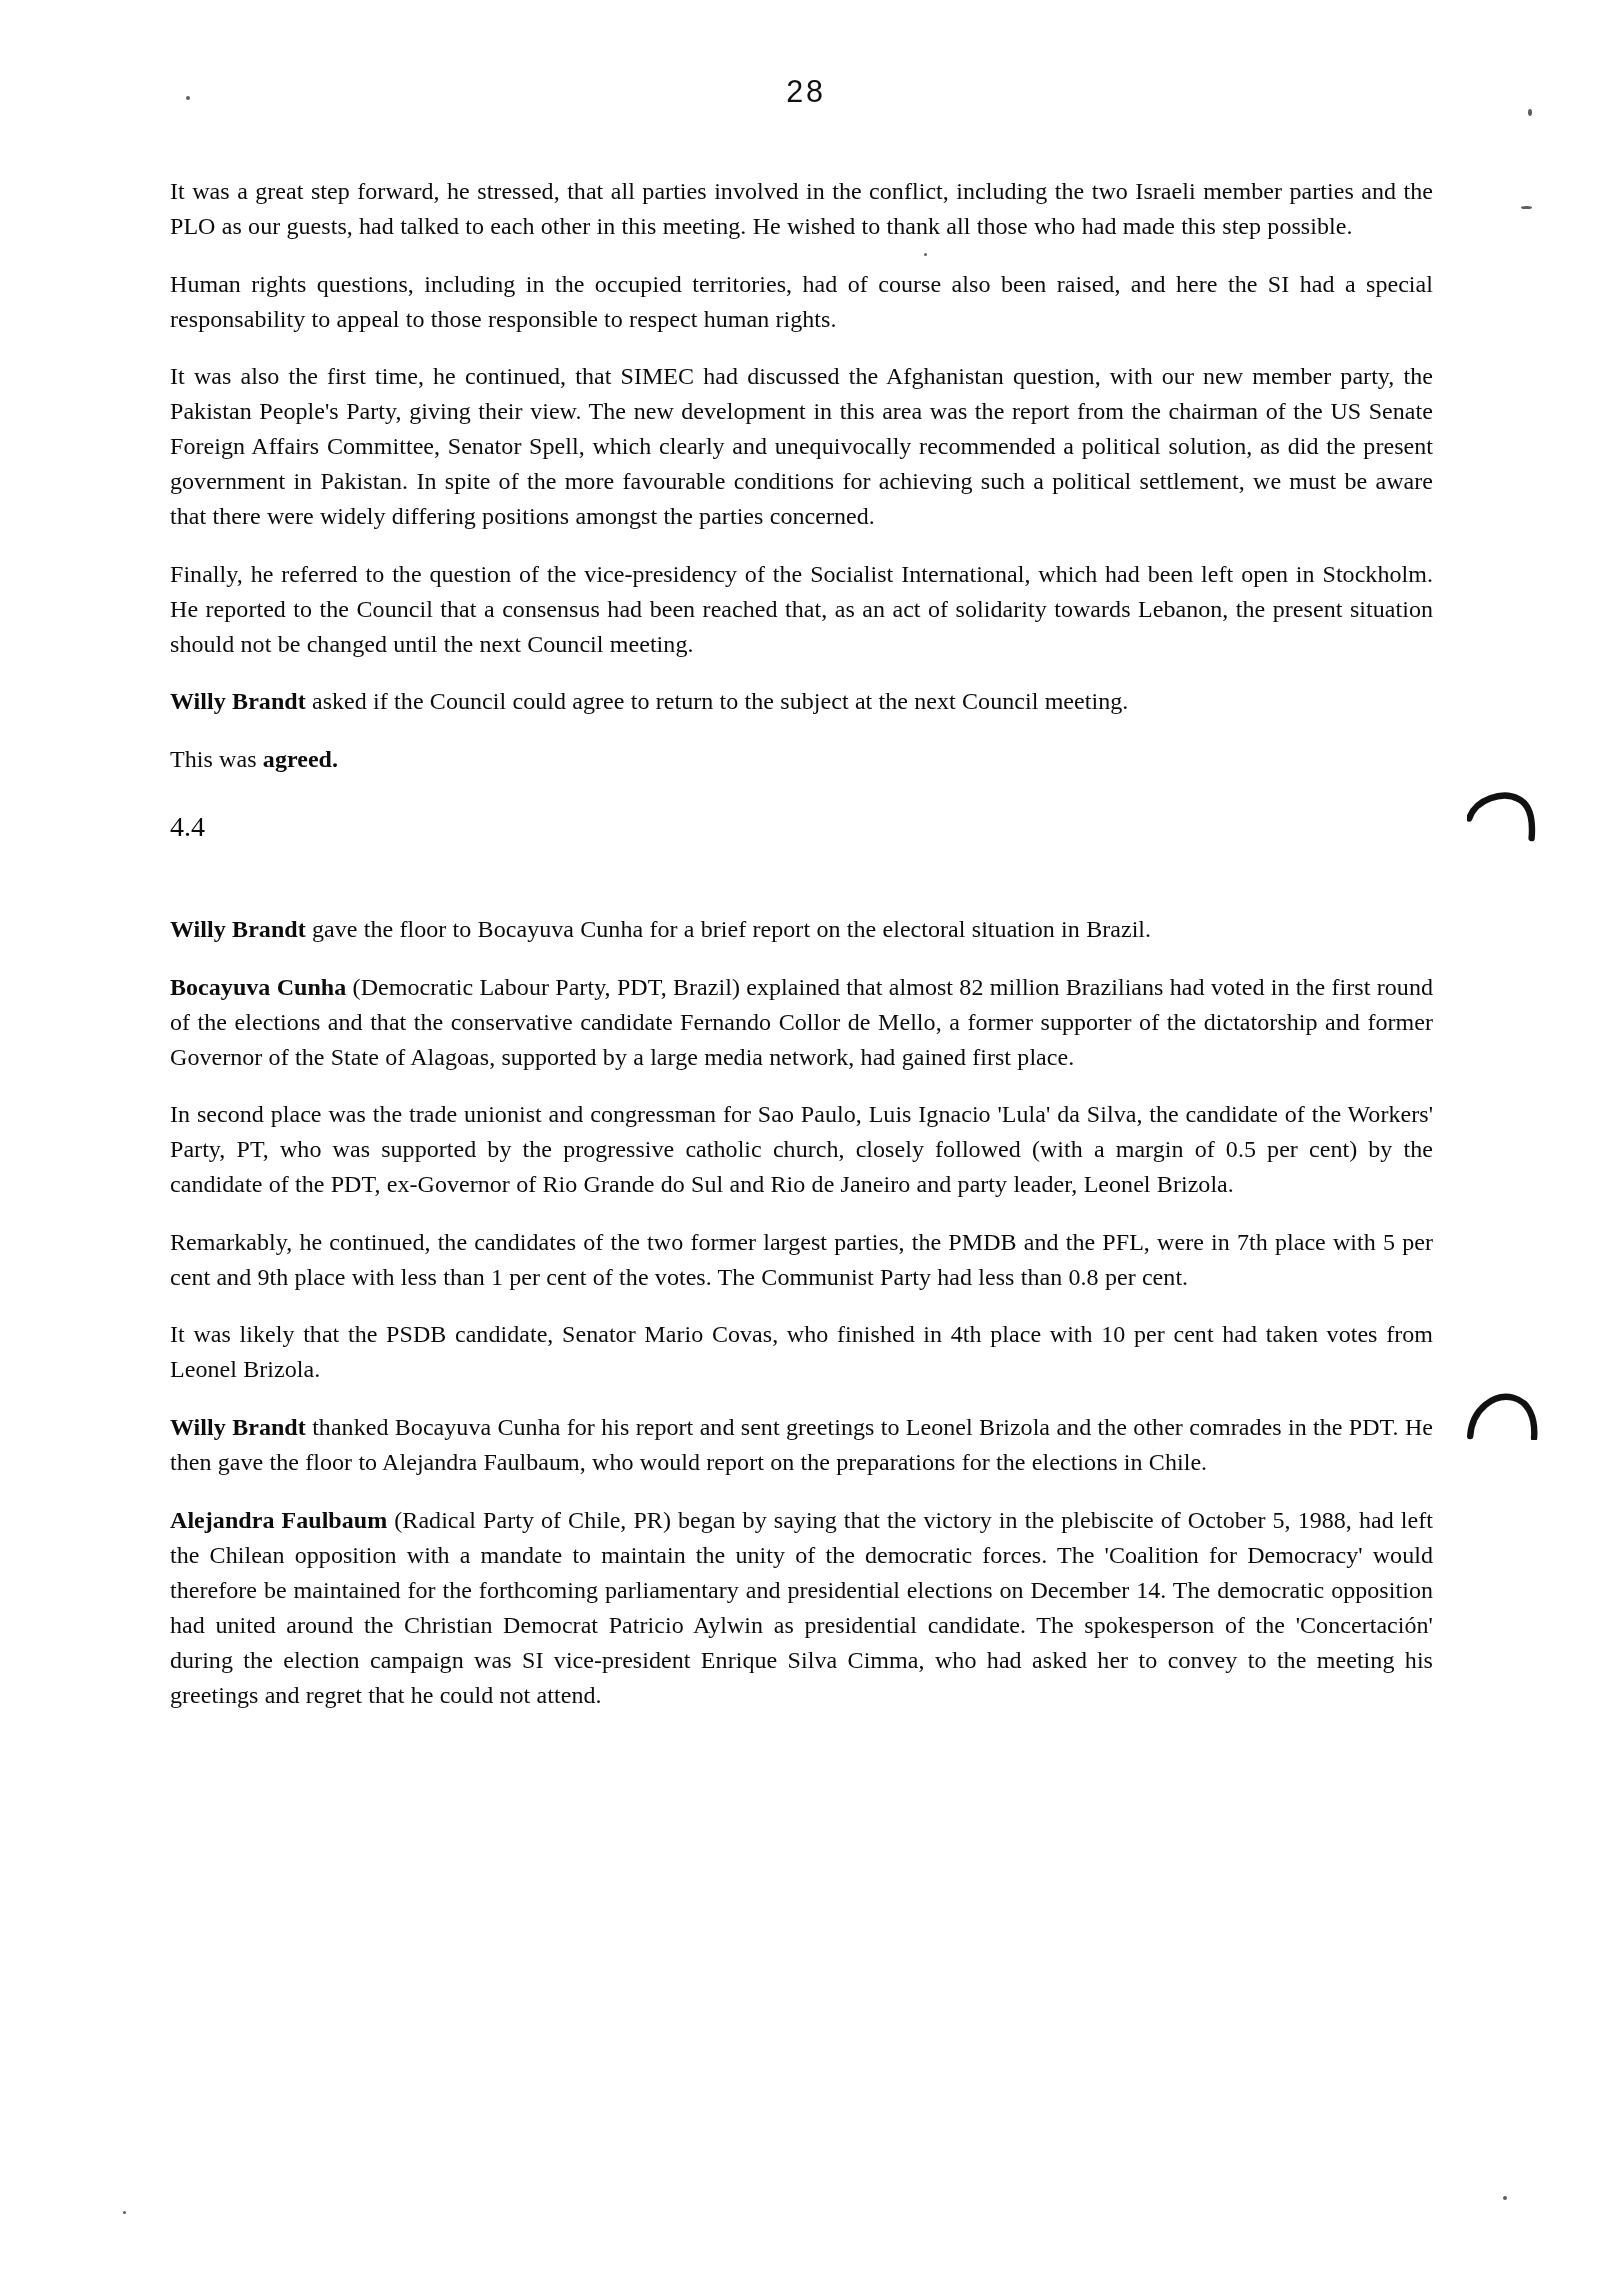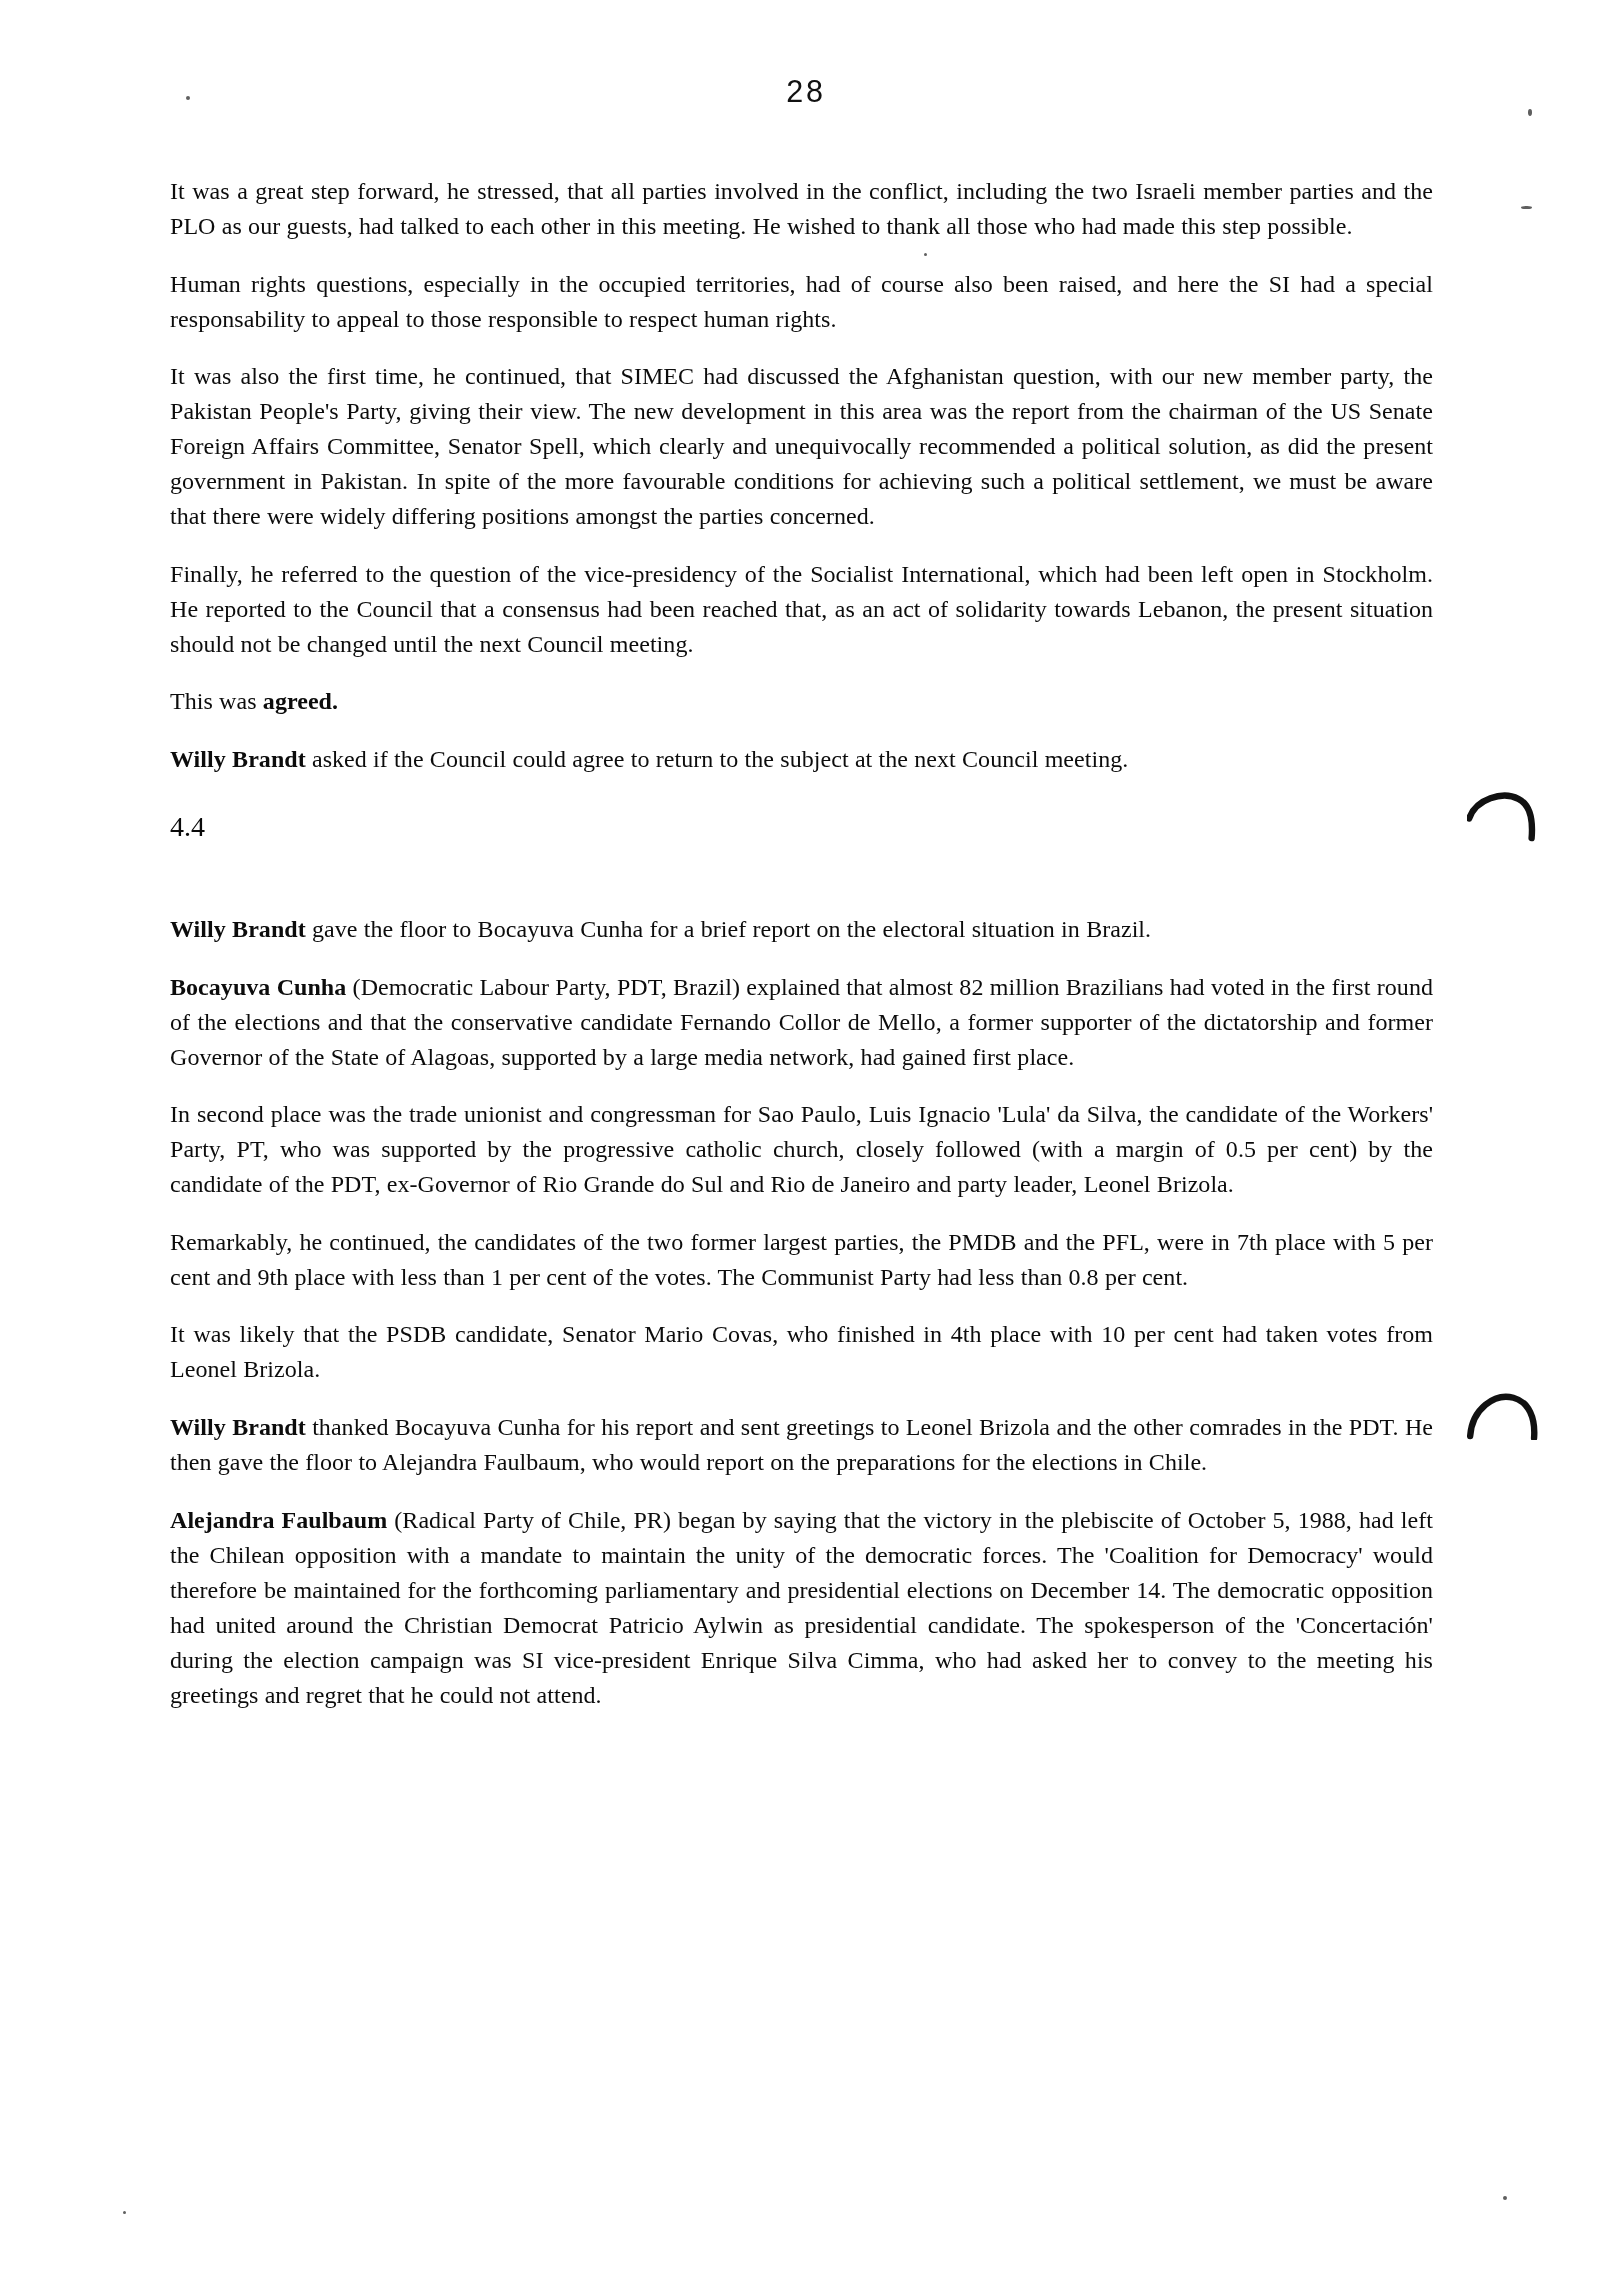--- a/index.html
+++ b/index.html
@@ -110,29 +110,29 @@
   <div class="speck" style="left:186px; top:96px; width:4.4px; height:4.4px;"></div>
   <div class="speck" style="left:924px; top:253px; width:3.4px; height:3.4px;"></div>
   <div class="speck" style="left:983px; top:924px; width:3.4px; height:3.4px;"></div>
   <div class="speck" style="left:1503px; top:2196px; width:3.9px; height:3.9px;"></div>
   <div class="speck" style="left:123px; top:2211px; width:3.4px; height:3.4px;"></div>
 
   <div class="body-col">
 
     <p class="para">It was a great step forward, he stressed, that all parties involved in the conflict, including the two Israeli member parties and the PLO as our guests, had talked to each other in this meeting. He wished to thank all those who had made this step possible.</p>
 
-    <p class="para">Human rights questions, especially in the occupied territories, had of course also been raised, and here the SI had a special responsability to appeal to those responsible to respect human rights.</p>
+    <p class="para">Human rights questions, including in the occupied territories, had of course also been raised, and here the SI had a special responsability to appeal to those responsible to respect human rights.</p>
 
     <p class="para">It was also the first time, he continued, that SIMEC had discussed the Afghanistan question, with our new member party, the Pakistan People's Party, giving their view. The new development in this area was the report from the chairman of the US Senate Foreign Affairs Committee, Senator Spell, which clearly and unequivocally recommended a political solution, as did the present government in Pakistan. In spite of the more favourable conditions for achieving such a political settlement, we must be aware that there were widely differing positions amongst the parties concerned.</p>
 
     <p class="para">Finally, he referred to the question of the vice-presidency of the Socialist International, which had been left open in Stockholm.  He reported to the Council that a consensus had been reached that, as an act of solidarity towards Lebanon, the present situation should not be changed until the next Council meeting.</p>
 
+    <p class="para"><b>Willy Brandt</b><span> asked if the Council could agree to return to the subject at the next Council meeting.</span></p>
+
     <p class="para"><span>This was </span><b>agreed.</b></p>
-
-    <p class="para"><b>Willy Brandt</b><span> asked if the Council could agree to return to the subject at the next Council meeting.</span></p>
 
     <div class="gap-small"></div>
 
     <div class="heading-row">
       <span class="heading-num">4.4</span>
     </div>
 
     <p class="para"><b>Willy Brandt</b><span> gave the floor to Bocayuva Cunha for a brief report on the electoral situation in Brazil.</span></p>
 
     <p class="para"><b>Bocayuva Cunha</b><span> (Democratic Labour Party, PDT, Brazil) explained that almost 82 million Brazilians had voted in the first round of the elections and that the conservative candidate Fernando Collor de Mello,  a former supporter of the dictatorship and former Governor of the State of Alagoas, supported by a  large media network, had gained first place.</span></p>

